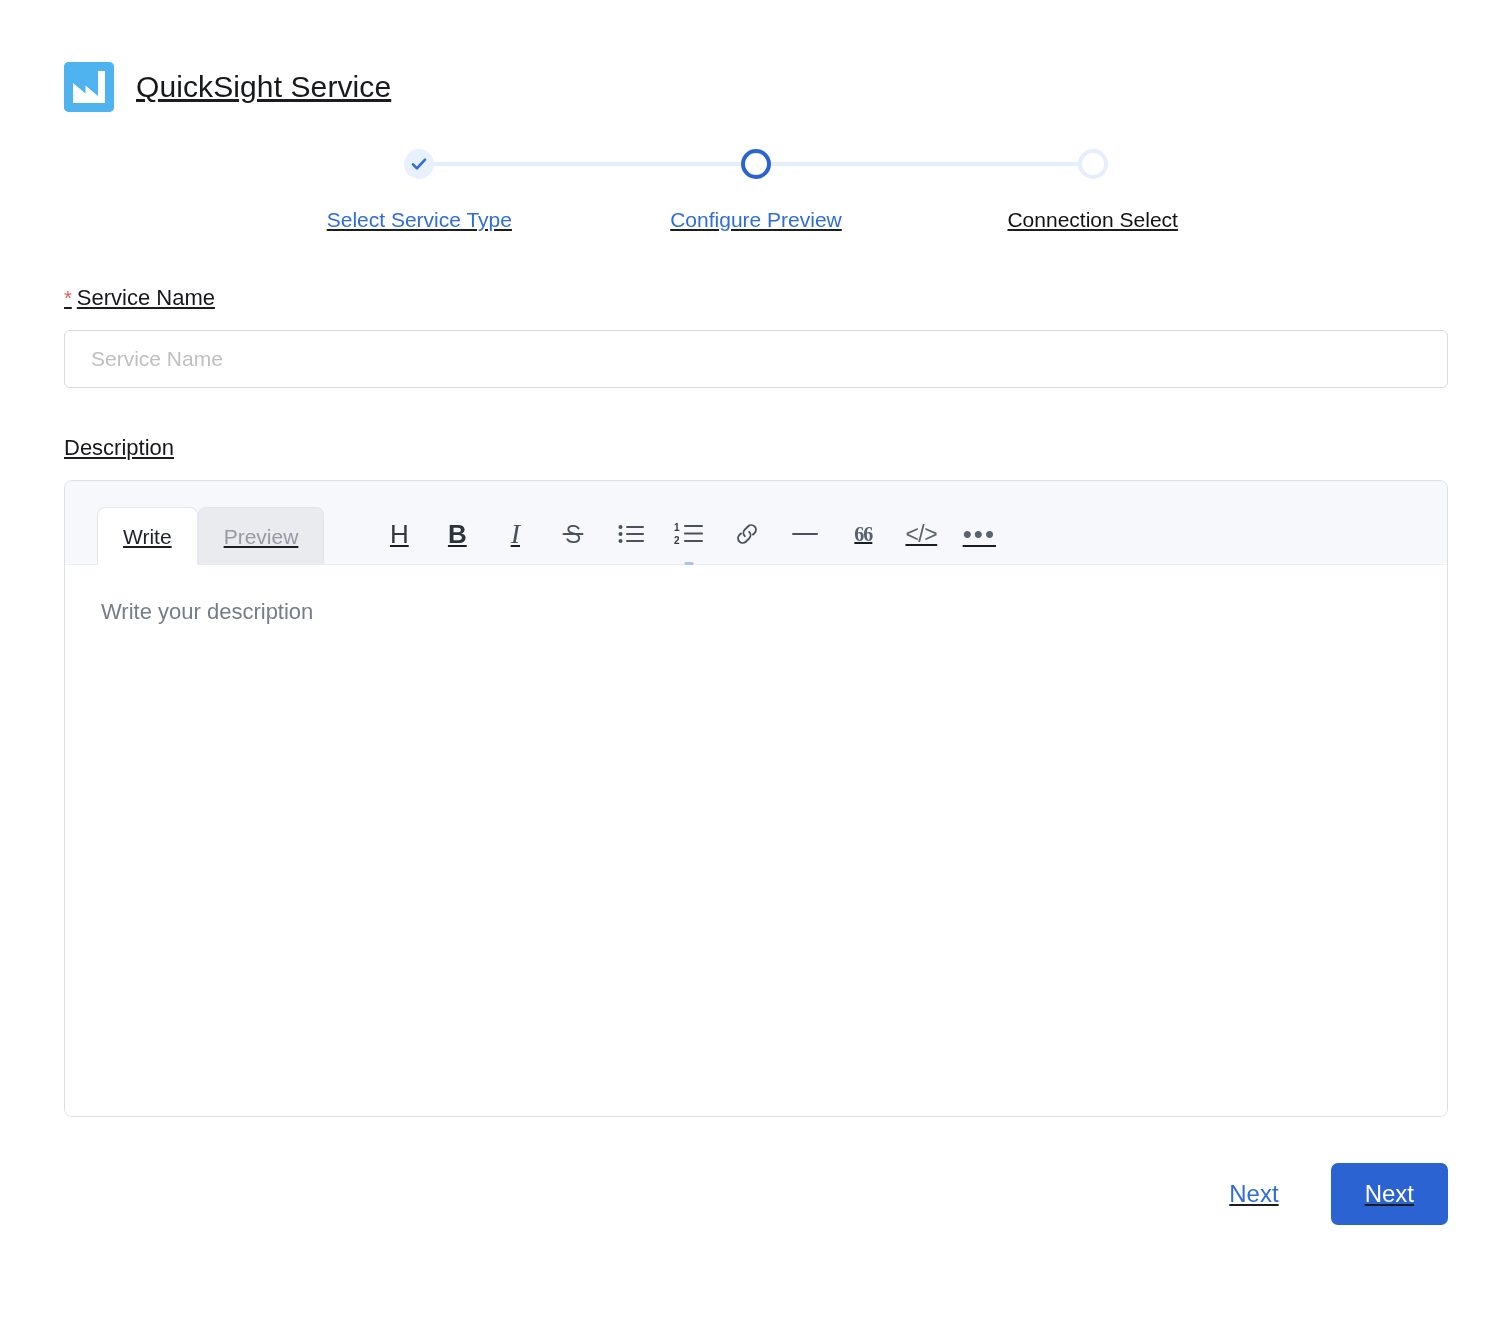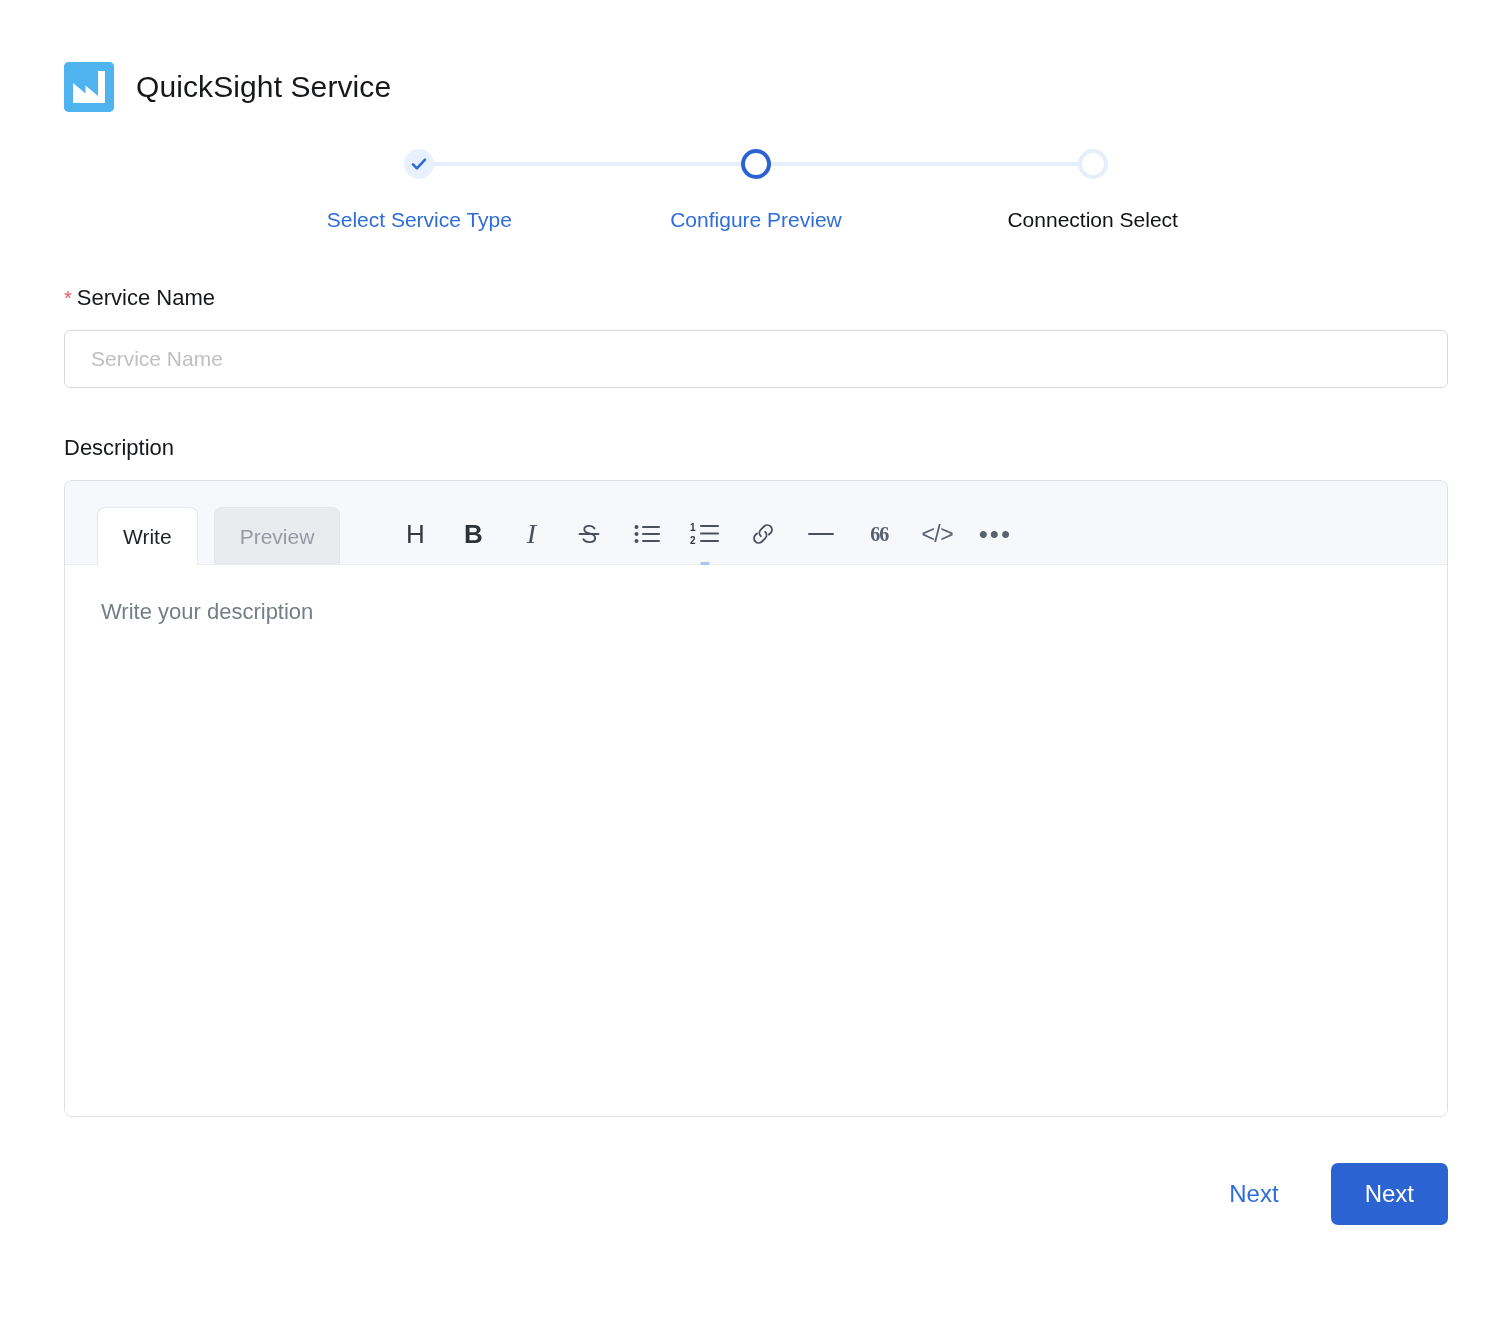--- a/index.html
+++ b/index.html
@@ -15,20 +15,21 @@
     font-family: "Liberation Sans", sans-serif;
     color: #1b1d21;
     overflow: hidden;
   }
 
   .page {
     position: relative;
     width: 1512px;
     height: 1334px;
     padding: 0;
+    text-decoration: underline;
   }
 
   
   .header {
     display: flex;
     align-items: center;
     gap: 22px;
     padding: 62px 0 0 64px;
   }
   .service-logo {
@@ -174,21 +175,21 @@
     display: flex;
     align-items: flex-end;
     height: 84px;
     padding: 0;
     border-bottom: 1px solid #eceef2;
     position: relative;
   }
   .md-tabs {
     display: flex;
     align-items: flex-end;
-    gap: 16px;
+    gap: 0;
     padding-left: 32px;
     height: 100%;
   }
   .md-tab {
     font-family: "Liberation Sans", sans-serif;
     font-size: 21px;
     height: 58px;
     display: flex;
     align-items: center;
     padding: 0 25px;

